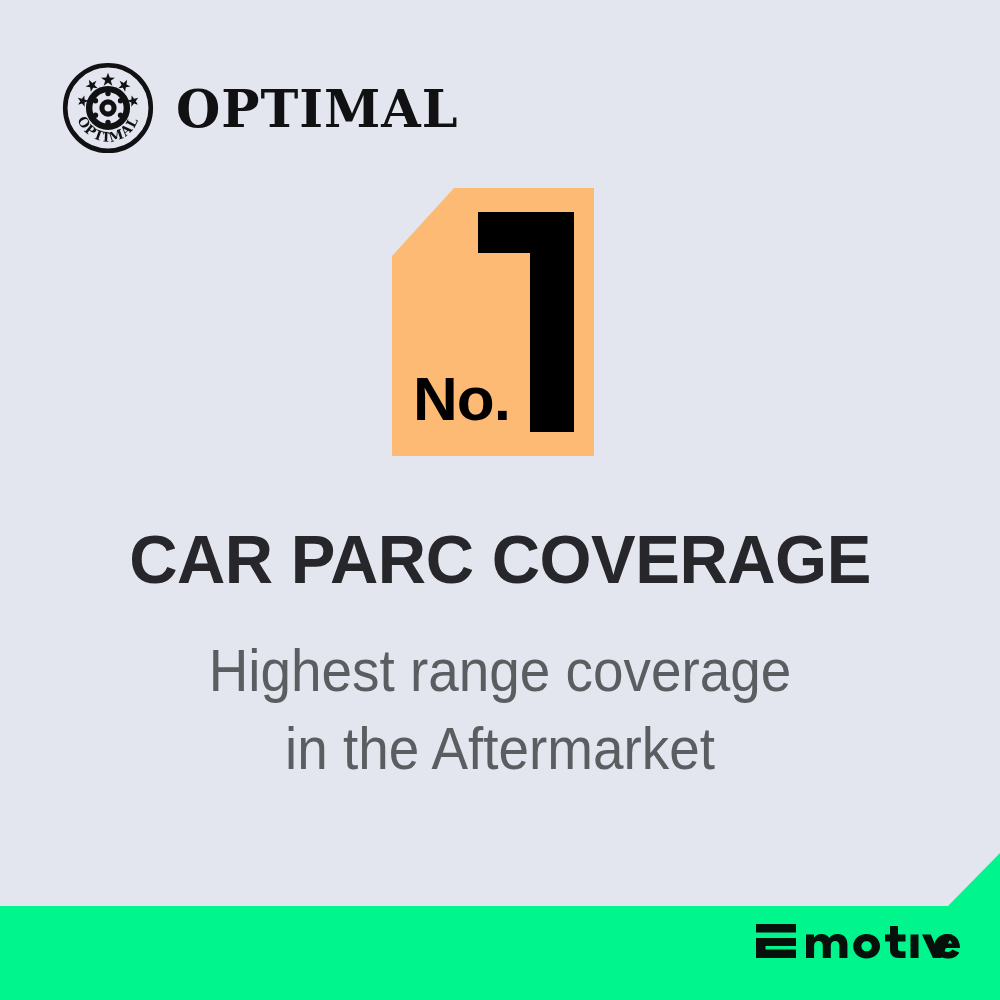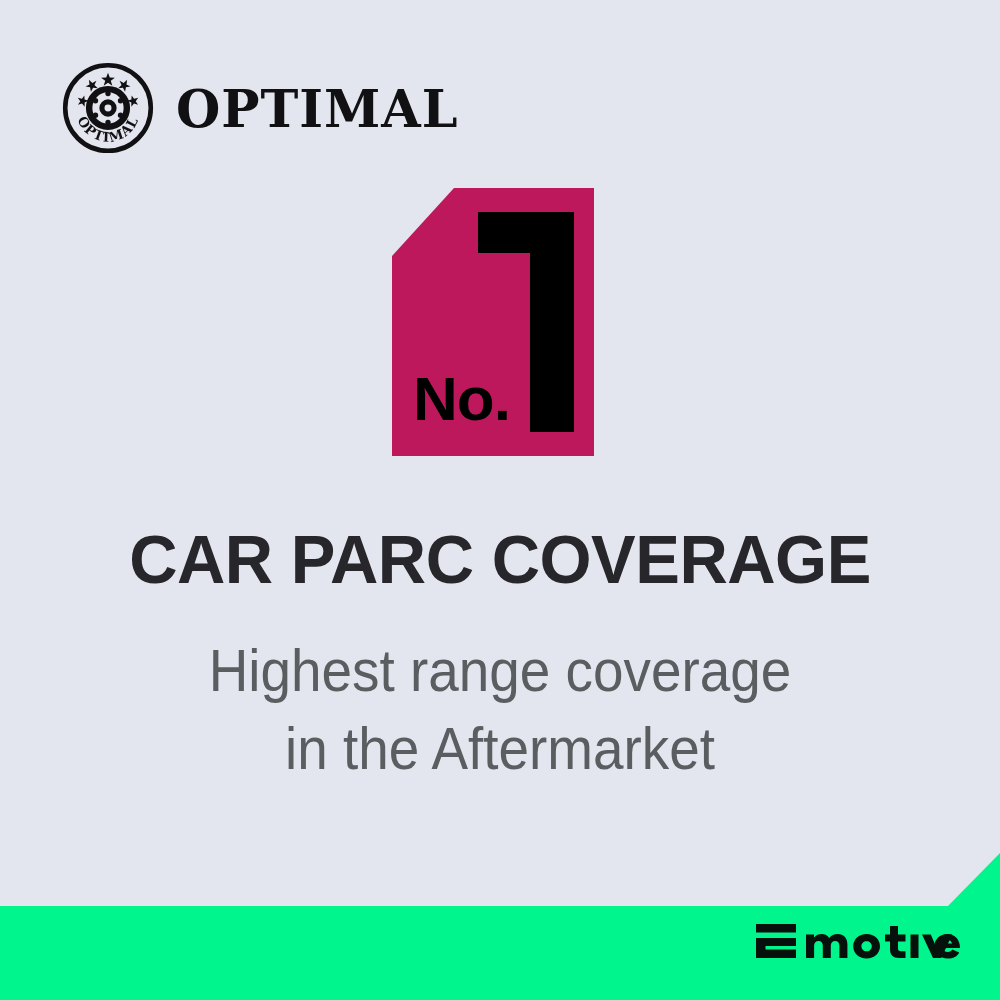--- a/index.html
+++ b/index.html
@@ -47,21 +47,21 @@
     transform-origin: left center;
   }
 
   
   .rank-badge {
     position: absolute;
     left: 392px;
     top: 188px;
     width: 202px;
     height: 268px;
-    background: #be185d;
+    background: #fdba74;
     -webkit-clip-path: polygon(0 68px, 62px 0, 100% 0, 100% 100%, 0 100%);
     clip-path: polygon(0 68px, 62px 0, 100% 0, 100% 100%, 0 100%);
   }
   .rank-badge-prefix {
     position: absolute;
     left: 21px;
     bottom: 26px;
     font-family: "Liberation Sans", sans-serif;
     font-weight: bold;
     font-size: 62px;

